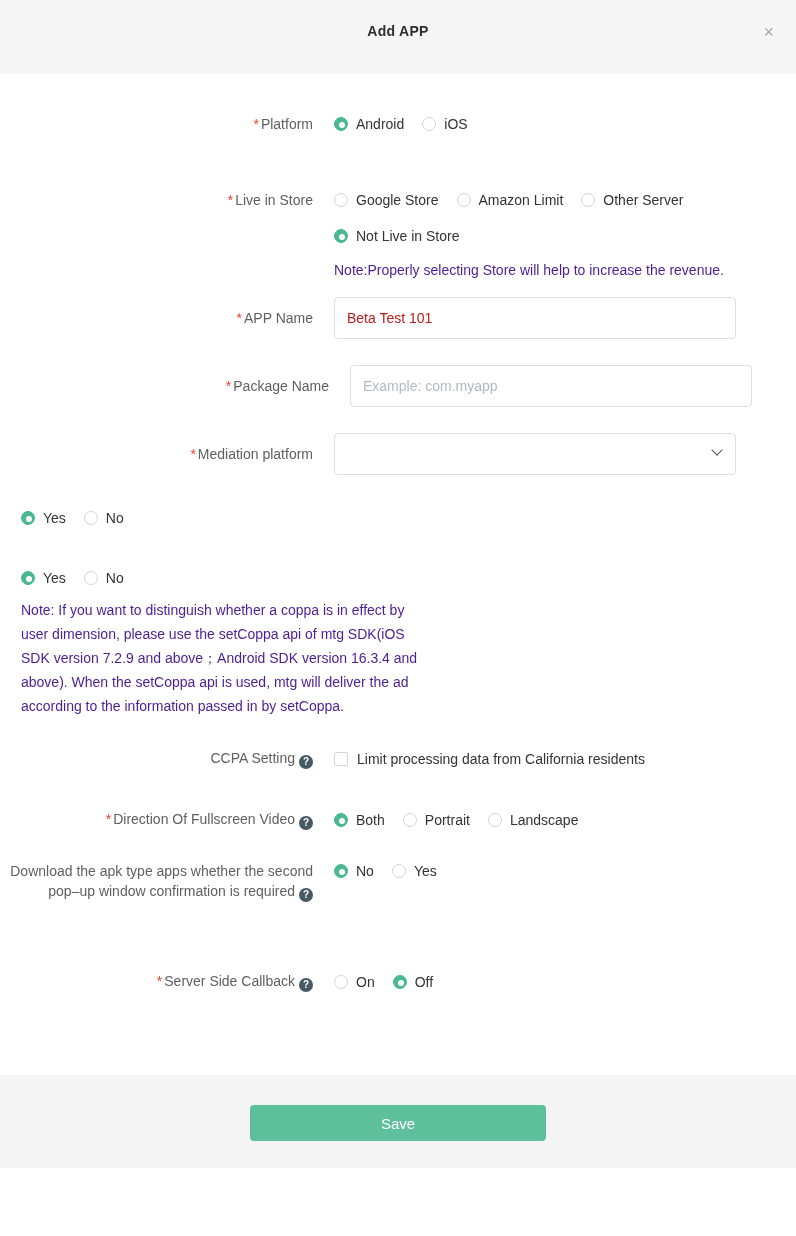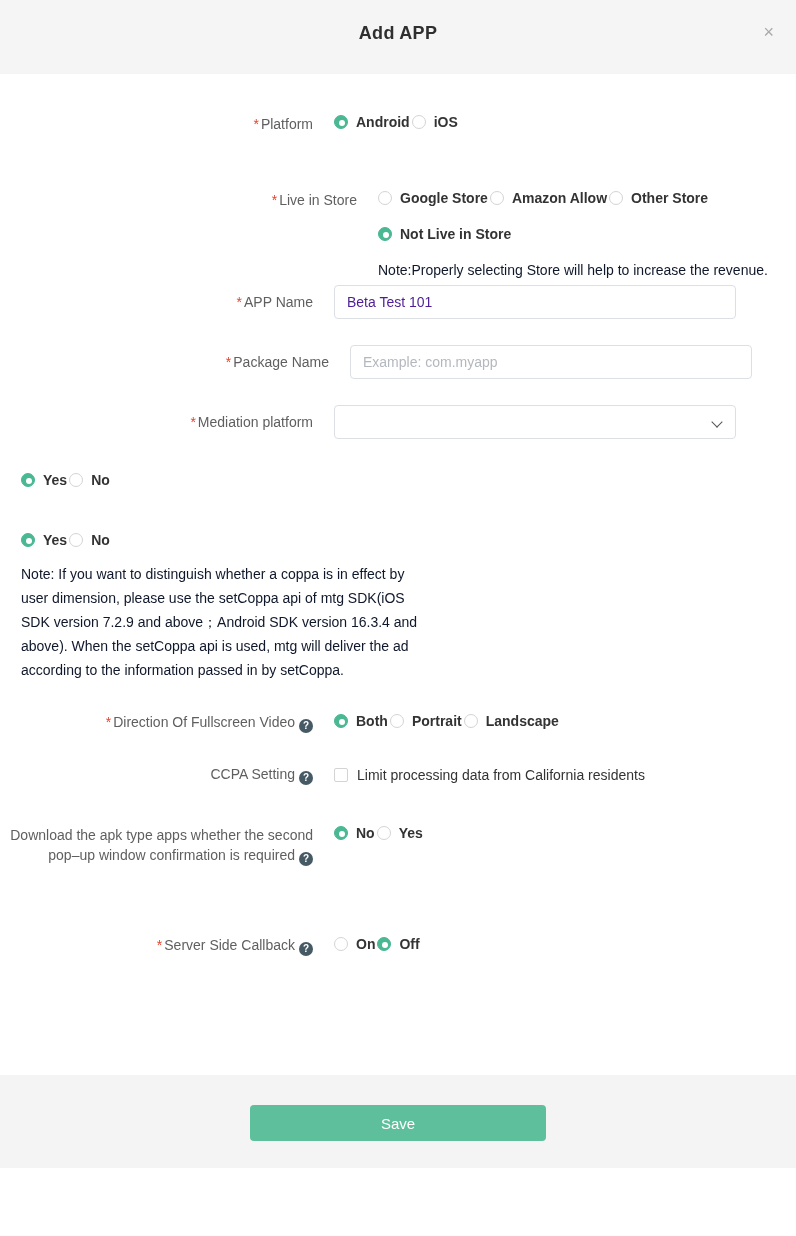--- a/index.html
+++ b/index.html
@@ -3,51 +3,51 @@
 <meta charset="utf-8">
 <style>
   * { margin:0; padding:0; box-sizing:border-box; }
   html,body { width:796px; }
   body {
     height:1236px; position:relative; background:#fff; overflow:hidden;
     font-family:"Liberation Sans","DejaVu Sans",sans-serif; font-size:14px; color:#333;
   }
   
   .dlg-header { position:relative; height:74px; background:#f5f5f5; }
-  .dlg-title { text-align:center; padding-top:23px; font-size:18px; font-weight:600; color:#2f2f2f; letter-spacing:.3px; }
+  .dlg-title { text-align:center; padding-top:23px; font-size:14px; font-weight:600; color:#2f2f2f; letter-spacing:.3px; }
   .close-x { position:absolute; right:22px; top:23px; font-size:18px; color:#a9a9a9; cursor:pointer; line-height:1; font-weight:400; }
   
   .form { padding-top:40px; }
   .row { display:flex; align-items:center; }
   .row.top { align-items:flex-start; }
   .lbl { flex:0 0 313px; width:313px; text-align:right; color:#5f5f5f; line-height:20px; }
   .ctl { margin-left:21px; width:402px; }
   .req { color:#e2442e; margin-right:2px; }
   .qicon {
     display:inline-block; width:14px; height:14px; margin-left:4px; vertical-align:-2px;
     background:#455a64; color:#fff; border-radius:50%; font-size:10px; line-height:14px;
     text-align:center; font-weight:700; cursor:default;
   }
   
-  .radio-group { display:flex; align-items:flex-start; gap:2px; min-height:20px; flex-wrap:wrap;font-weight:bold; }
+  .radio-group { display:flex; align-items:center; gap:18px; min-height:20px; flex-wrap:wrap; }
   .radio { display:inline-flex; align-items:center; gap:8px; cursor:pointer; color:#333; }
   .rb { width:14px; height:14px; border-radius:50%; background:#fff; border:1px solid #d4d4d4; position:relative; flex:0 0 14px; }
   .rb.checked { background:#4ab893; border-color:#4ab893; }
   .rb.checked::after { content:""; position:absolute; left:4px; top:4px; width:6px; height:6px; background:#fff; border-radius:50%; }
   
   .tinput, .select {
-    width:402px; height:34px; border:1px solid #dcdfe3; border-radius:4px;
-    padding:0 12px; font-size:14px; color:#4c1d95; background:#fff; outline:none;
+    width:402px; height:42px; border:1px solid #dcdfe3; border-radius:4px;
+    padding:0 12px; font-size:14px; color:#b91c1c; background:#fff; outline:none;
     font-family:"Liberation Sans","DejaVu Sans",sans-serif;
   }
   .tinput::placeholder { color:#b4b8be; }
   .select { position:relative; display:flex; align-items:center; cursor:pointer; }
   .chev { position:absolute; right:14px; top:12px; width:8px; height:8px; border-right:1.5px solid #555; border-bottom:1.5px solid #555; transform:rotate(45deg); }
   
-  .note { color:#0f172a; line-height:24px; width:402px; }
+  .note { color:#4c1d95; line-height:24px; width:402px; }
   
   .cbrow { display:flex; align-items:center; gap:9px; }
   .cb { width:14px; height:14px; border:1px solid #d4d4d4; border-radius:2px; background:#fff; flex:0 0 14px; cursor:pointer; }
   
   .dlg-footer { position:absolute; left:0; top:1075px; width:796px; height:93px; background:#f4f4f5; }
   .save-btn {
     display:block; margin:30px auto 0 auto; width:296px; height:36px; border:none; border-radius:4px;
     background:#5dbf9b; color:#fff; font-size:15px; cursor:pointer;
     font-family:"Liberation Sans","DejaVu Sans",sans-serif;
   }
@@ -69,35 +69,35 @@
           <span class="rb checked"></span>
           <span>Android</span>
         </label>
       <label class="radio">
           <span class="rb"></span>
           <span>iOS</span>
         </label>
     </div>
   </div>
 
-  <div class="row top" style="margin-bottom:3px;padding-left:44px;">
+  <div class="row top" style="margin-bottom:15px;">
     <div class="lbl"><span class="req">*</span><span>Live in Store</span></div>
     <div class="ctl">
       <div class="radio-group">
         <label class="radio">
             <span class="rb"></span>
             <span>Google Store</span>
           </label>
         <label class="radio">
             <span class="rb"></span>
-            <span>Amazon Allow</span>
-          </label>
-        <label class="radio">
-            <span class="rb"></span>
-            <span>Other Store</span>
+            <span>Amazon Limit</span>
+          </label>
+        <label class="radio">
+            <span class="rb"></span>
+            <span>Other Server</span>
           </label>
       </div>
       <div class="radio-group" style="margin-top:16px;">
         <label class="radio">
             <span class="rb checked"></span>
             <span>Not Live in Store</span>
           </label>
       </div>
       <div class="note" style="margin-top:12px;">Note:Properly selecting Store will help to increase the revenue.</div>
     </div>
@@ -147,49 +147,49 @@
         <label class="radio">
             <span class="rb checked"></span>
             <span>Yes</span>
           </label>
         <label class="radio">
             <span class="rb"></span>
             <span>No</span>
           </label>
       </div>
       <div class="note" style="margin-top:10px;">Note: If you want to distinguish whether a coppa is in effect by user dimension, please use the setCoppa api of mtg SDK(iOS SDK version 7.2.9 and above；Android SDK version 16.3.4 and above). When the setCoppa api is used, mtg will deliver the ad according to the information passed in by setCoppa.</div>
-    </div>
-  </div>
-
-  <div class="row" style="margin-bottom:31px;">
-    <div class="lbl"><span class="req">*</span><span>Direction Of Fullscreen Video</span><span class="qicon">?</span></div>
-    <div class="ctl radio-group">
-      <label class="radio">
-          <span class="rb checked"></span>
-          <span>Both</span>
-        </label>
-      <label class="radio">
-          <span class="rb"></span>
-          <span>Portrait</span>
-        </label>
-      <label class="radio">
-          <span class="rb"></span>
-          <span>Landscape</span>
-        </label>
     </div>
   </div>
 
   <div class="row" style="margin-bottom:40px;">
     <div class="lbl"><span>CCPA Setting</span><span class="qicon">?</span></div>
     <div class="ctl cbrow">
       <span class="cb"></span>
       <span>Limit processing data from California residents</span>
     </div>
   </div>
 
+  <div class="row" style="margin-bottom:31px;">
+    <div class="lbl"><span class="req">*</span><span>Direction Of Fullscreen Video</span><span class="qicon">?</span></div>
+    <div class="ctl radio-group">
+      <label class="radio">
+          <span class="rb checked"></span>
+          <span>Both</span>
+        </label>
+      <label class="radio">
+          <span class="rb"></span>
+          <span>Portrait</span>
+        </label>
+      <label class="radio">
+          <span class="rb"></span>
+          <span>Landscape</span>
+        </label>
+    </div>
+  </div>
+
   <div class="row top" style="margin-bottom:69px;">
     <div class="lbl"><span>Download the apk type apps whether the second pop–up window confirmation is required</span><span class="qicon">?</span></div>
     <div class="ctl radio-group">
       <label class="radio">
           <span class="rb checked"></span>
           <span>No</span>
         </label>
       <label class="radio">
           <span class="rb"></span>
           <span>Yes</span>

